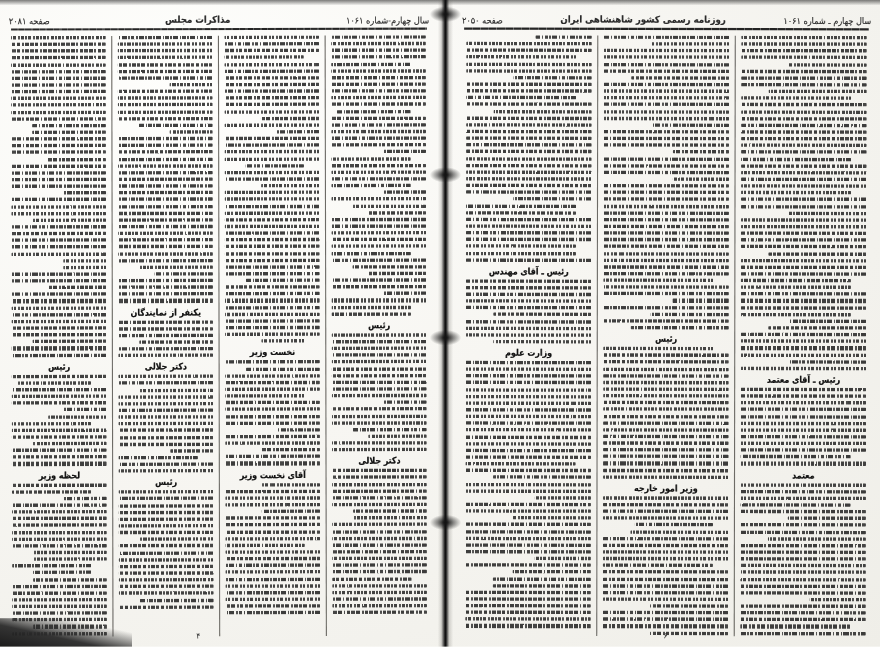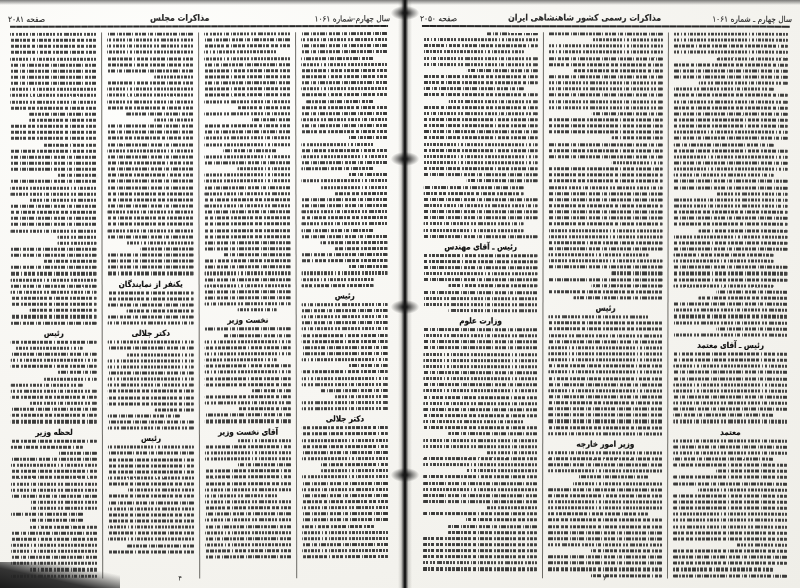--- a/index.html
+++ b/index.html
@@ -554,21 +554,21 @@
     <div class="flare" style="top:152px"></div>
     <div class="flare" style="top:300px"></div>
     <div class="flare" style="top:468px"></div>
   </div>
 
   <div class="page" id="page-right">
 
     <div class="masthead">
       <div class="mast-row">
         <div class="mast-item">سال چهارم ـ شماره ۱۰۶۱</div>
-        <div class="mast-item mast-center">مذاکرات رسمی کشور شاهنشاهی ایران</div>
+        <div class="mast-item mast-center">روزنامه رسمی کشور شاهنشاهی ایران</div>
         <div class="mast-item">صفحه ۲۰۵۰</div>
       </div>
       <div class="rule"></div>
     </div>
 
     <div class="cols" id="right-cols">
         <div class="col">
           <div class="para">
             <div class="ln "></div>
             <div class="ln "></div>

